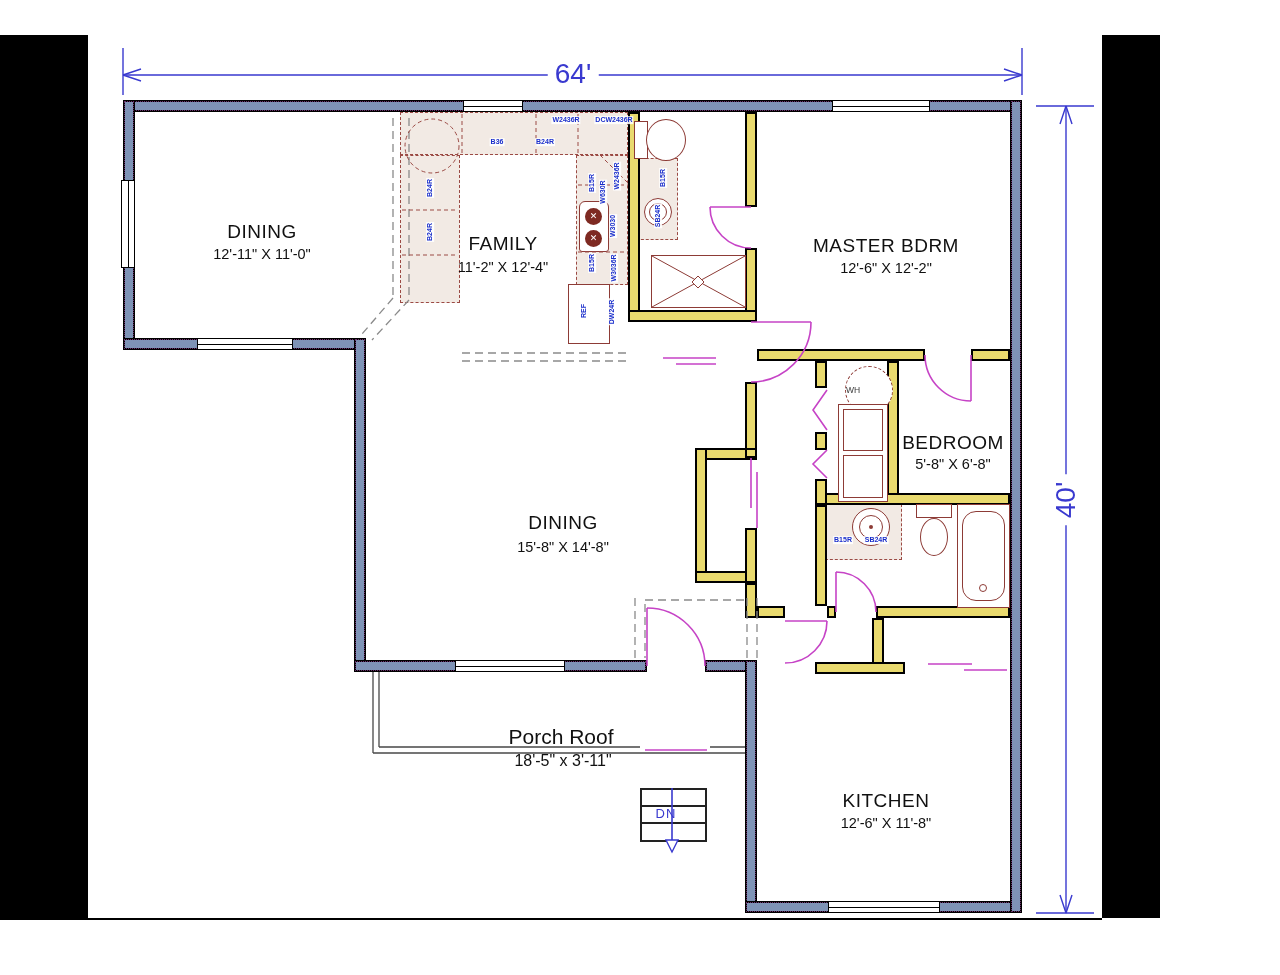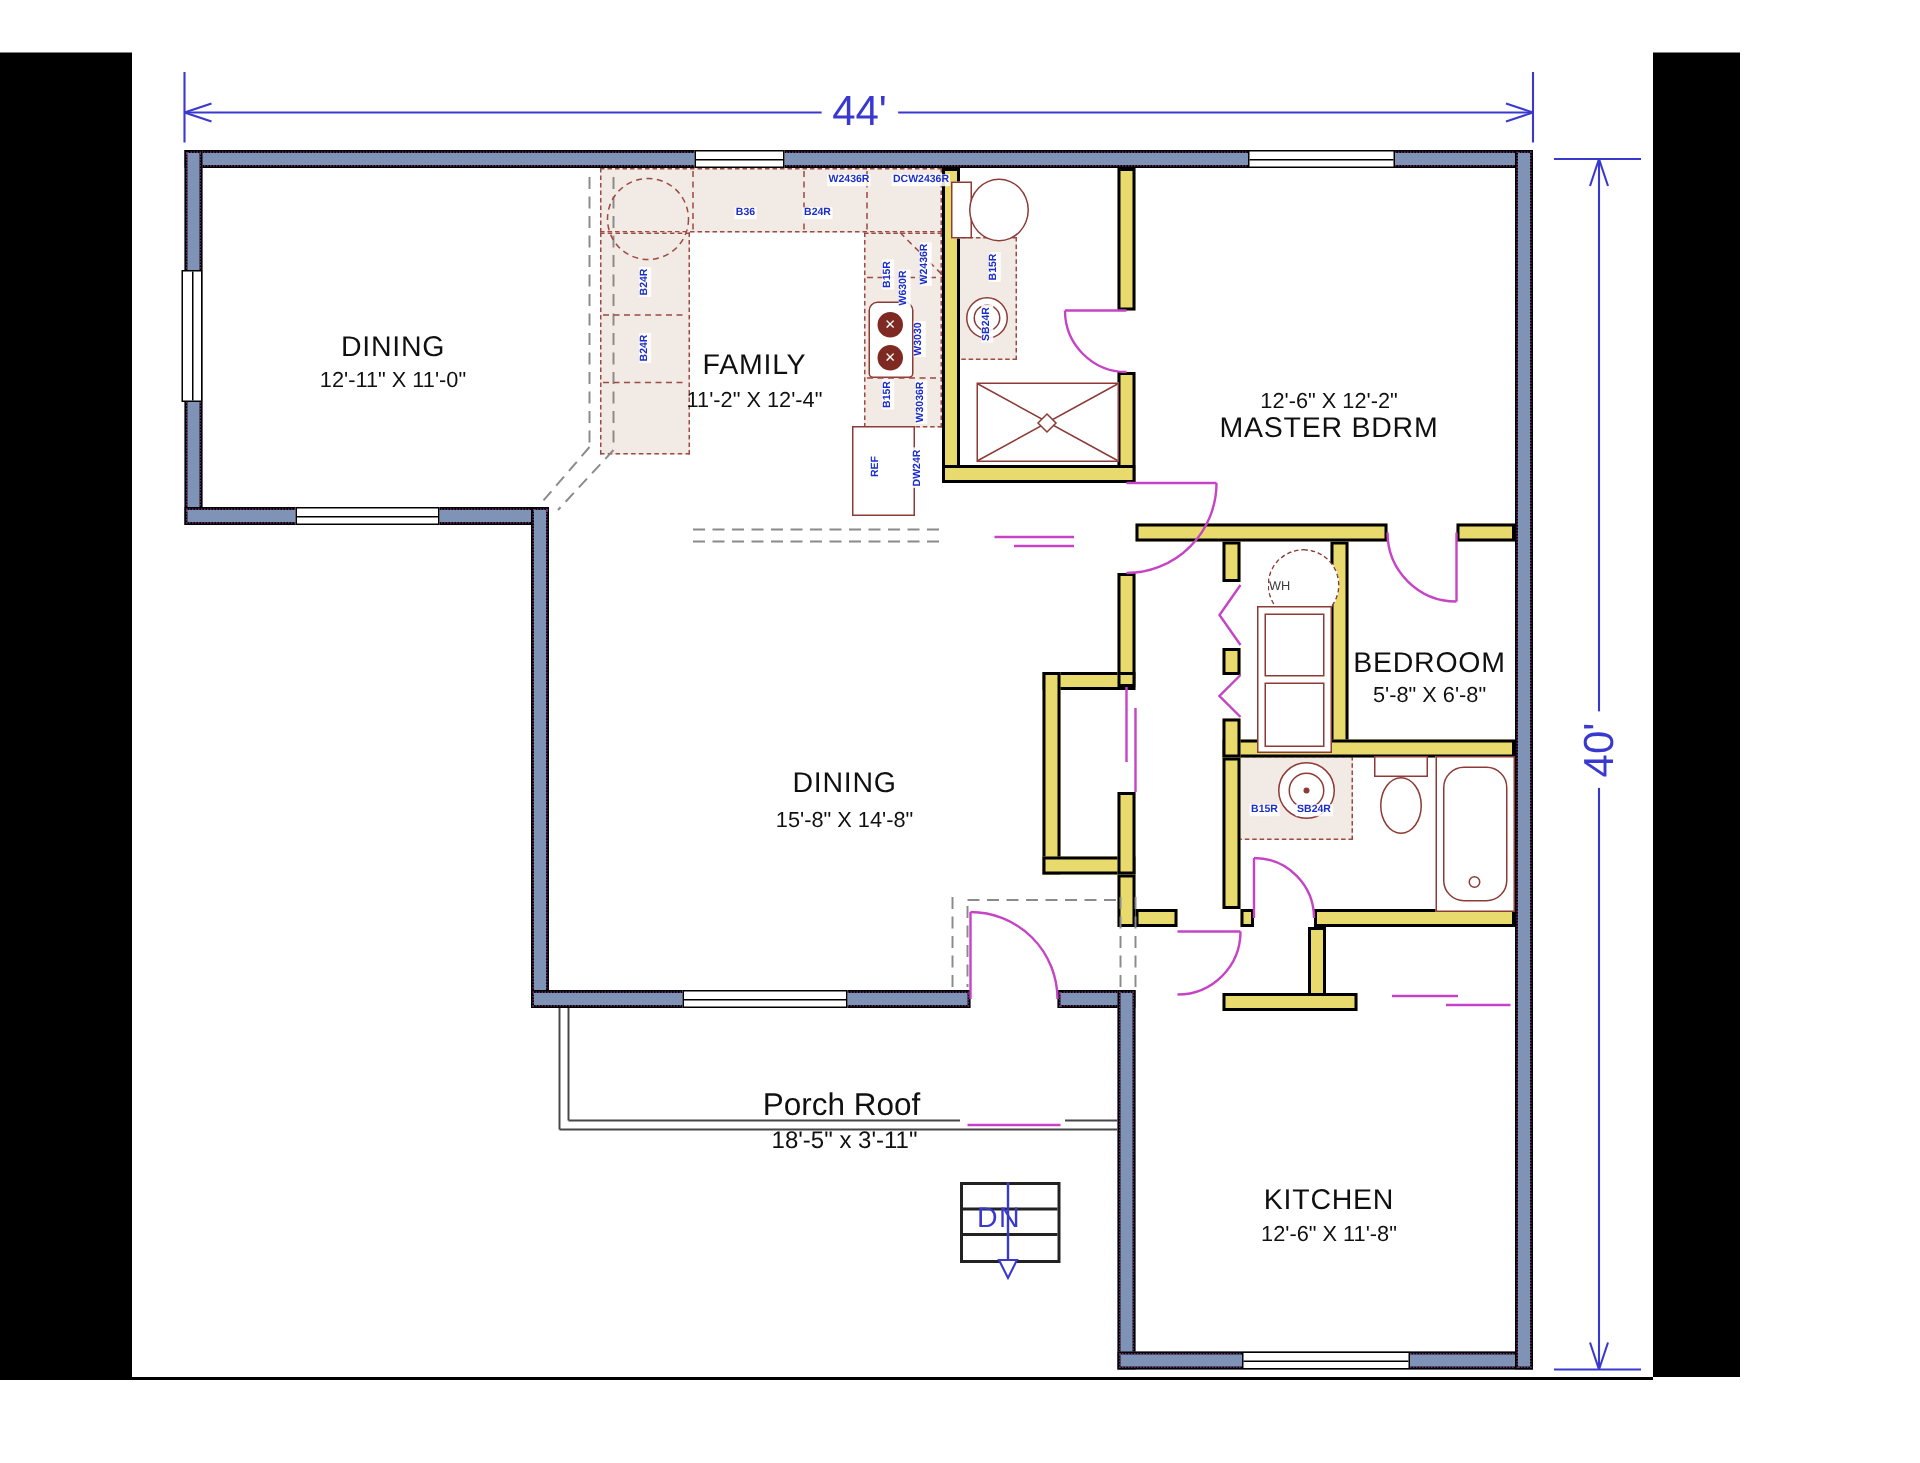--- a/index.html
+++ b/index.html
@@ -28,21 +28,21 @@
   .room-size{font-size:14.5px;}
   .porch-name{font-size:21px;}
   .porch-size{font-size:16px;}
   .dimlbl{position:absolute;transform:translate(-50%,-50%);font-size:28px;color:#3939cf;background:#fff;
           padding:0 7px;z-index:6;white-space:nowrap;}
   .dimlbl.v{transform:translate(-50%,-50%) rotate(-90deg);}
   .cablbl{position:absolute;transform:translate(-50%,-50%);font-size:7px;font-weight:bold;color:#1a2ecb;
           background:rgba(255,255,255,.88);padding:0 1px;white-space:nowrap;z-index:6;line-height:1.1;}
   .cablbl.v{transform:translate(-50%,-50%) rotate(-90deg);}
   .whlbl{font-size:8.5px;color:#3a3a3a;z-index:6;}
-  .dnlbl{position:absolute;transform:translate(-50%,-50%);font-size:19px;color:#3939cf;z-index:6;
+  .dnlbl{position:absolute;transform:translate(-50%,-50%);font-size:13px;color:#3939cf;z-index:6;
          letter-spacing:1px;}
 </style>
 </head>
 <body>
 
 <div class="screen">
 
   <div class="matte" style="left:0;top:35px;width:88px;height:883px;"></div>
   <div class="matte" style="left:1102px;top:35px;width:58px;height:883px;"></div>
   <div class="matte" style="left:0;top:918px;width:1102px;height:2px;"></div>
@@ -195,28 +195,28 @@
       <path d="M 373 753 H 745"></path>
       <path d="M 379 747 H 640 M 710 747 H 745"></path>
     </g>
 
     <g>
       <path d="M 672 788 V 844" stroke="#3939cf" stroke-width="1.6" fill="none"></path>
       <path d="M 672 852 L 666 840 L 678 840 Z" stroke="#3939cf" stroke-width="1.4" fill="#fff"></path>
     </g>
   </svg>
 
-  <span class="dimlbl" style="left:573px;top:74px;">44'</span>
+  <span class="dimlbl" style="left:573px;top:74px;">64'</span>
   <span class="dimlbl v" style="left:1066px;top:500px;">40'</span>
 
   <span class="lbl room-name" style="left:262px;top:232px;">DINING</span>
   <span class="lbl room-size" style="left:262px;top:254px;">12'-11" X 11'-0"</span>
   <span class="lbl room-name" style="left:503px;top:244px;">FAMILY</span>
   <span class="lbl room-size" style="left:503px;top:267px;">11'-2" X 12'-4"</span>
-  <span class="lbl room-name" style="left:886px;top:246px;margin-top:40px;">MASTER BDRM</span>
+  <span class="lbl room-name" style="left:886px;top:246px;">MASTER BDRM</span>
   <span class="lbl room-size" style="left:886px;top:268px;">12'-6" X 12'-2"</span>
   <span class="lbl room-name" style="left:953px;top:443px;">BEDROOM</span>
   <span class="lbl room-size" style="left:953px;top:464px;">5'-8" X 6'-8"</span>
   <span class="lbl room-name" style="left:563px;top:523px;">DINING</span>
   <span class="lbl room-size" style="left:563px;top:547px;">15'-8" X 14'-8"</span>
   <span class="lbl room-name" style="left:886px;top:801px;">KITCHEN</span>
   <span class="lbl room-size" style="left:886px;top:823px;">12'-6" X 11'-8"</span>
   <span class="lbl porch-name" style="left:561px;top:737px;text-align:right;">Porch Roof</span>
   <span class="lbl porch-size" style="left:563px;top:761px;">18'-5" x 3'-11"</span>
 

